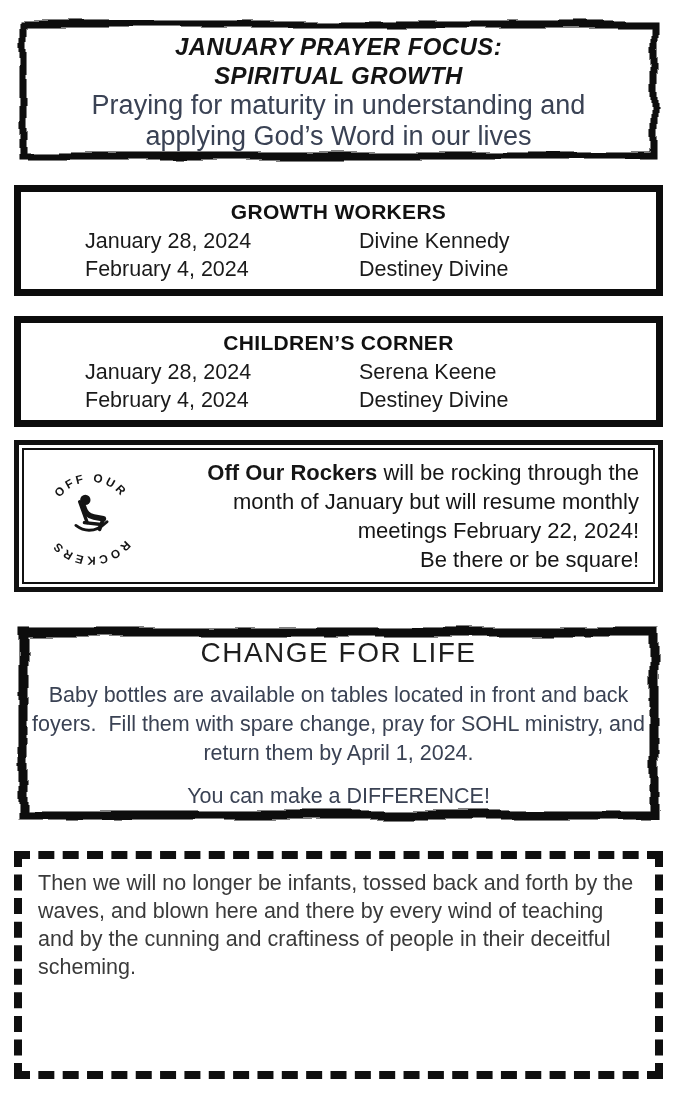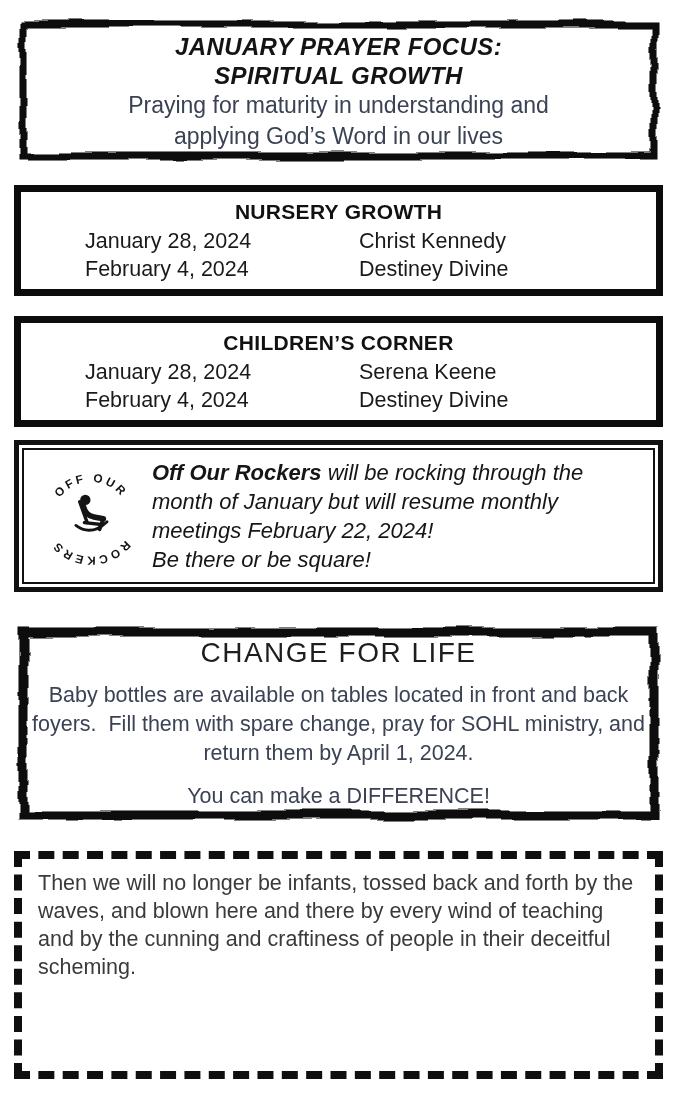--- a/index.html
+++ b/index.html
@@ -13,40 +13,40 @@
 
   
   .wavy{text-align:center;}
   .edge{position:absolute;left:0;top:0;width:100%;height:100%;}
   .edge-rect{fill:none;stroke:#0d0d0d;}
   .content{position:relative;}
 
   #prayer{margin-top:15px;height:150px;}
   #prayer .content{padding-top:17px;}
   .title-black{font-size:24px;font-weight:700;line-height:29px;color:#141414;letter-spacing:.4px;font-style:italic;}
-  .subtitle-navy{font-size:23px;line-height:31px;color:#3a4254;}
+  .subtitle-navy{font-size:27px;line-height:31px;color:#3a4254;}
 
   
   .roster-box{
     margin-top:20px;border:7px solid #0c0c0c;
     padding:7px 0 9px;height:111px;
   }
   #childrens{margin-top:20px;}
   .roster-title{font-size:21px;font-weight:700;line-height:25px;color:#111;
     text-align:center;letter-spacing:.3px;margin-bottom:3px;}
   .roster-row{display:grid;grid-template-columns:274px 1fr;padding-left:64px;}
   .roster-date,.roster-name{font-size:21.5px;line-height:28px;color:#1a1a1a;}
 
   
   .double-box{margin-top:13px;border:5px solid #111;padding:3px;}
   .double-inner{border:2px solid #111;padding:8px 14px 8px 8px;display:flex;align-items:center;}
   .oor-logo{width:106px;height:112px;flex:0 0 106px;margin-left:6px;}
   .arc{font-size:12.5px;font-weight:700;letter-spacing:3px;fill:#141414;}
   .chair{stroke:#141414;fill:none;stroke-linecap:round;}
-  .oor-text{flex:1;text-align:left;font-size:22px;line-height:29px;color:#161616;padding-left:8px;font-style:italic;}
+  .oor-text{flex:1;text-align:right;font-size:22px;line-height:29px;color:#161616;padding-left:8px;}
   .oor-p{margin:0;}
   .oor-text strong{font-weight:700;}
 
   
   #sanctity{margin-top:31px;height:201px;}
   #sanctity .content{padding-top:15px;}
   .sanctity-title{font-size:22.5px;font-weight:700;line-height:30px;color:#141414;letter-spacing:.3px;}
   .sanctity-subtitle{font-size:28px;line-height:29px;color:#1e1e1e;letter-spacing:1.5px;}
   .sanctity-body{font-size:21.5px;line-height:29px;color:#3a4254;max-width:614px;margin:14px auto;white-space:pre-wrap;}
   .sanctity-closing{font-size:21.5px;line-height:29px;color:#3a4254;}
@@ -72,24 +72,24 @@
     </svg>
     <div class="content">
       <div class="title-black">JANUARY PRAYER FOCUS:</div>
       <div class="title-black">SPIRITUAL GROWTH</div>
       <div class="subtitle-navy">Praying for maturity in understanding and</div>
       <div class="subtitle-navy">applying God’s Word in our lives</div>
     </div>
   </section>
 
   <section class="box roster-box" id="nursery">
-    <div class="roster-title">NURSERY GROWTH</div>
+    <div class="roster-title">GROWTH WORKERS</div>
     <div class="roster-row">
       <span class="roster-date">January 28, 2024</span>
-      <span class="roster-name">Christ Kennedy</span>
+      <span class="roster-name">Divine Kennedy</span>
     </div>
     <div class="roster-row">
       <span class="roster-date">February 4, 2024</span>
       <span class="roster-name">Destiney Divine</span>
     </div>
   </section>
 
   <section class="box roster-box" id="childrens">
     <div class="roster-title">CHILDREN’S CORNER</div>
     <div class="roster-row">

